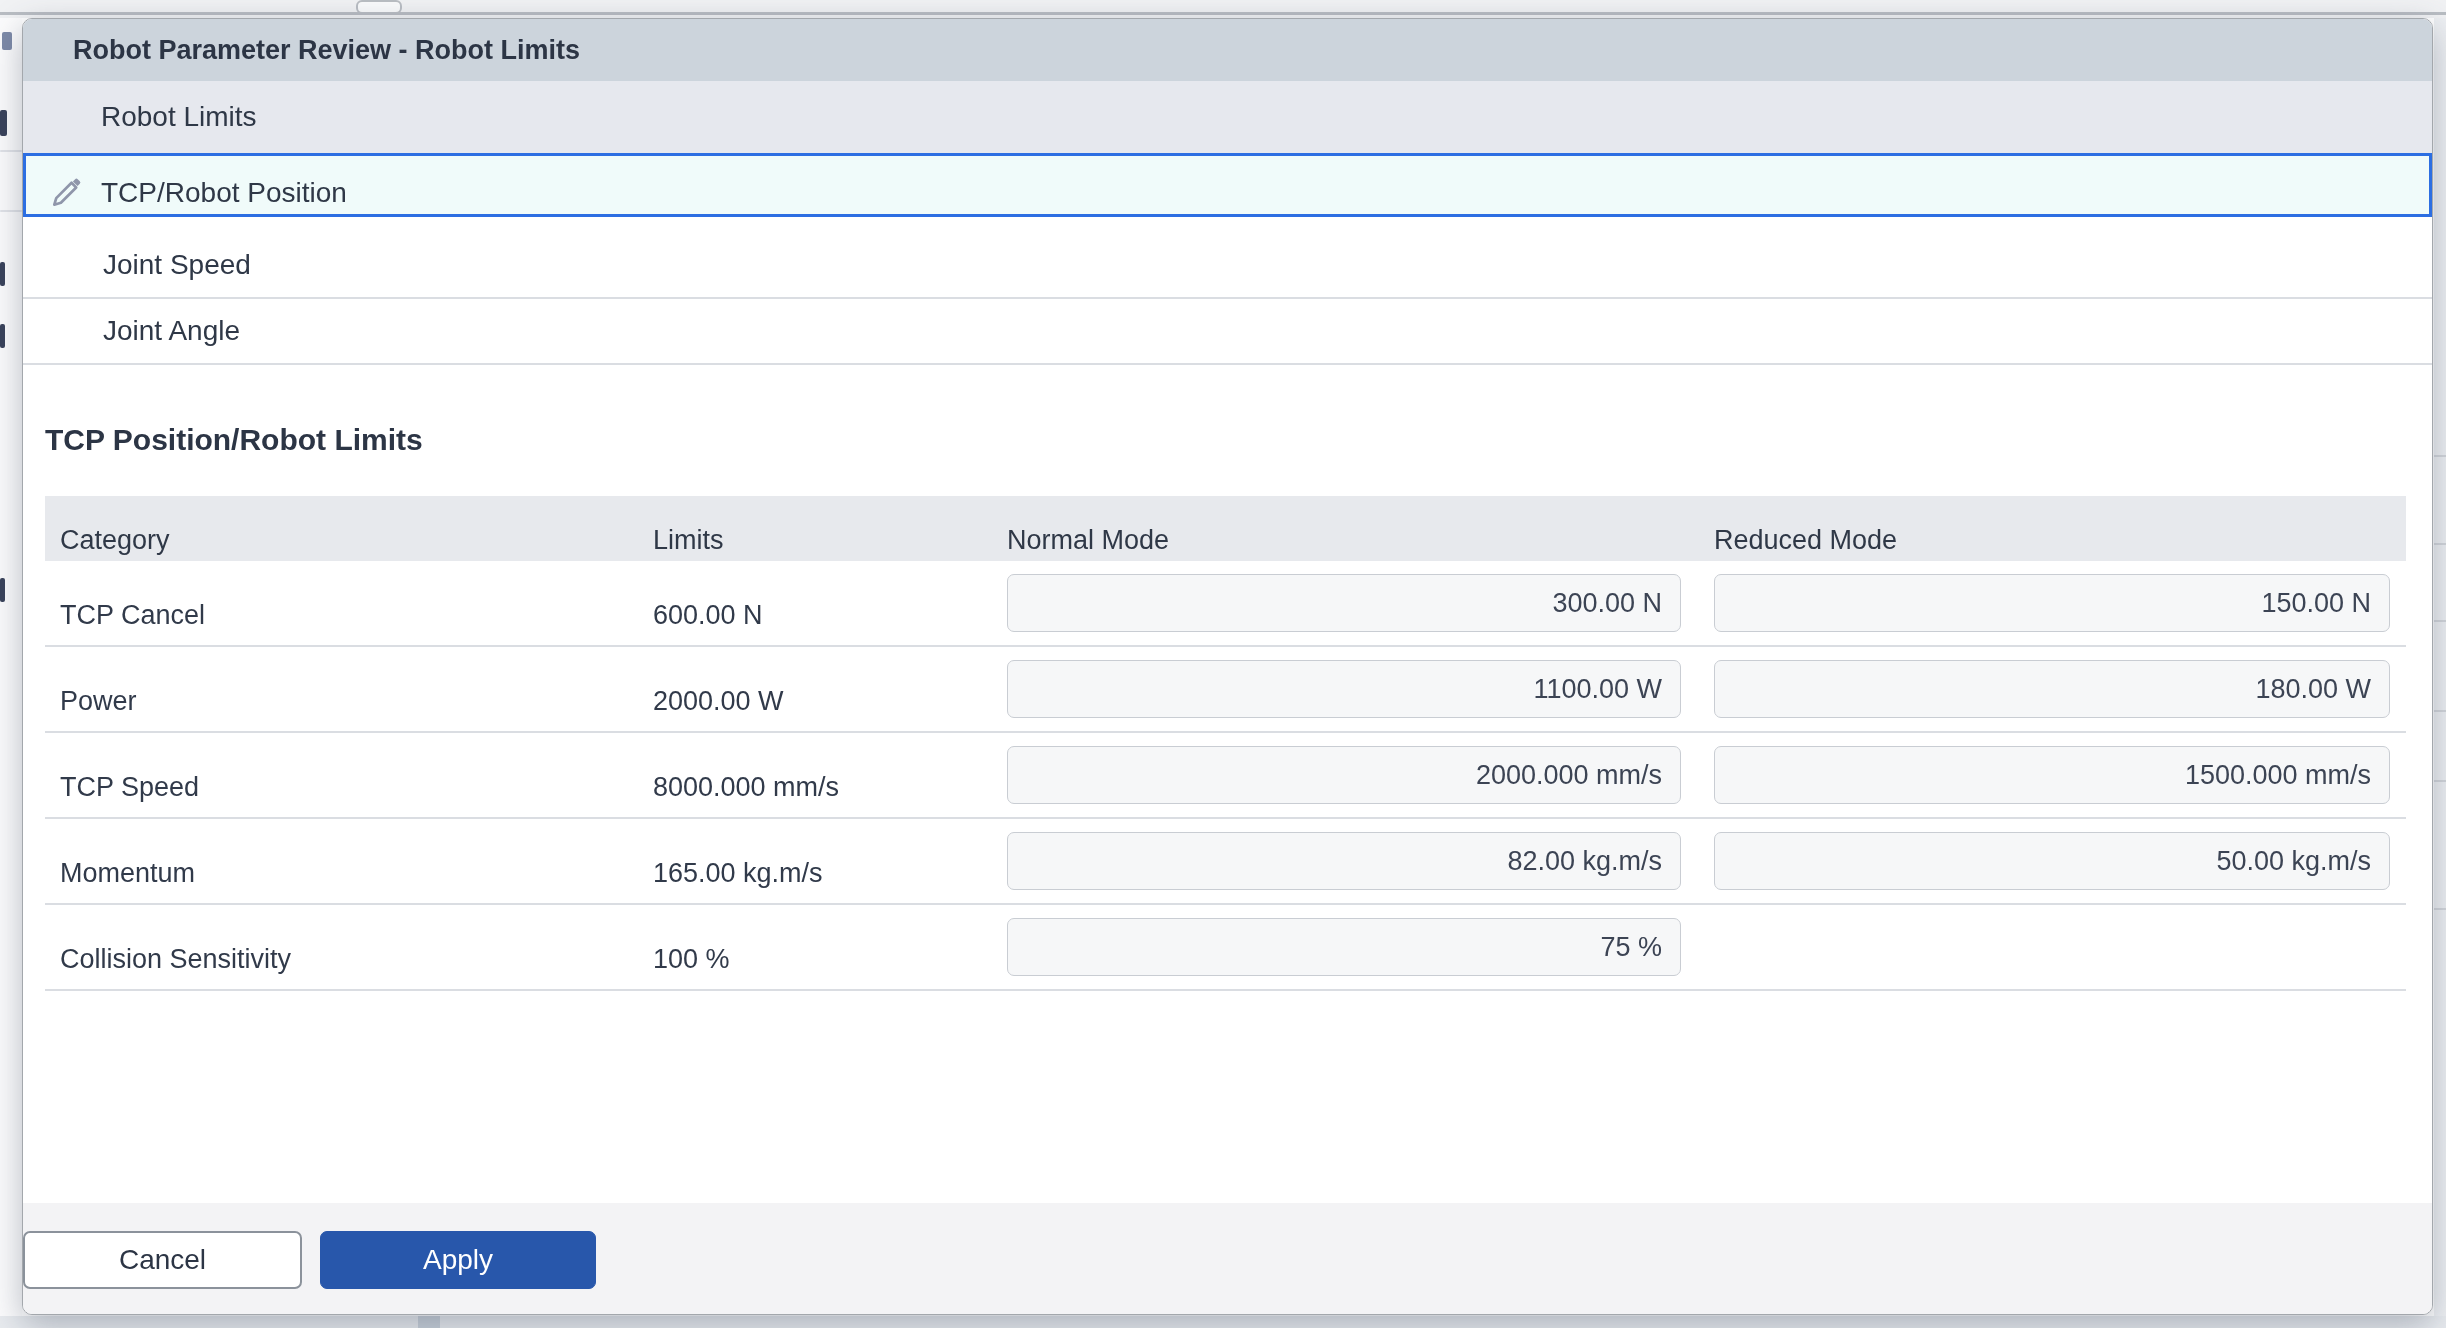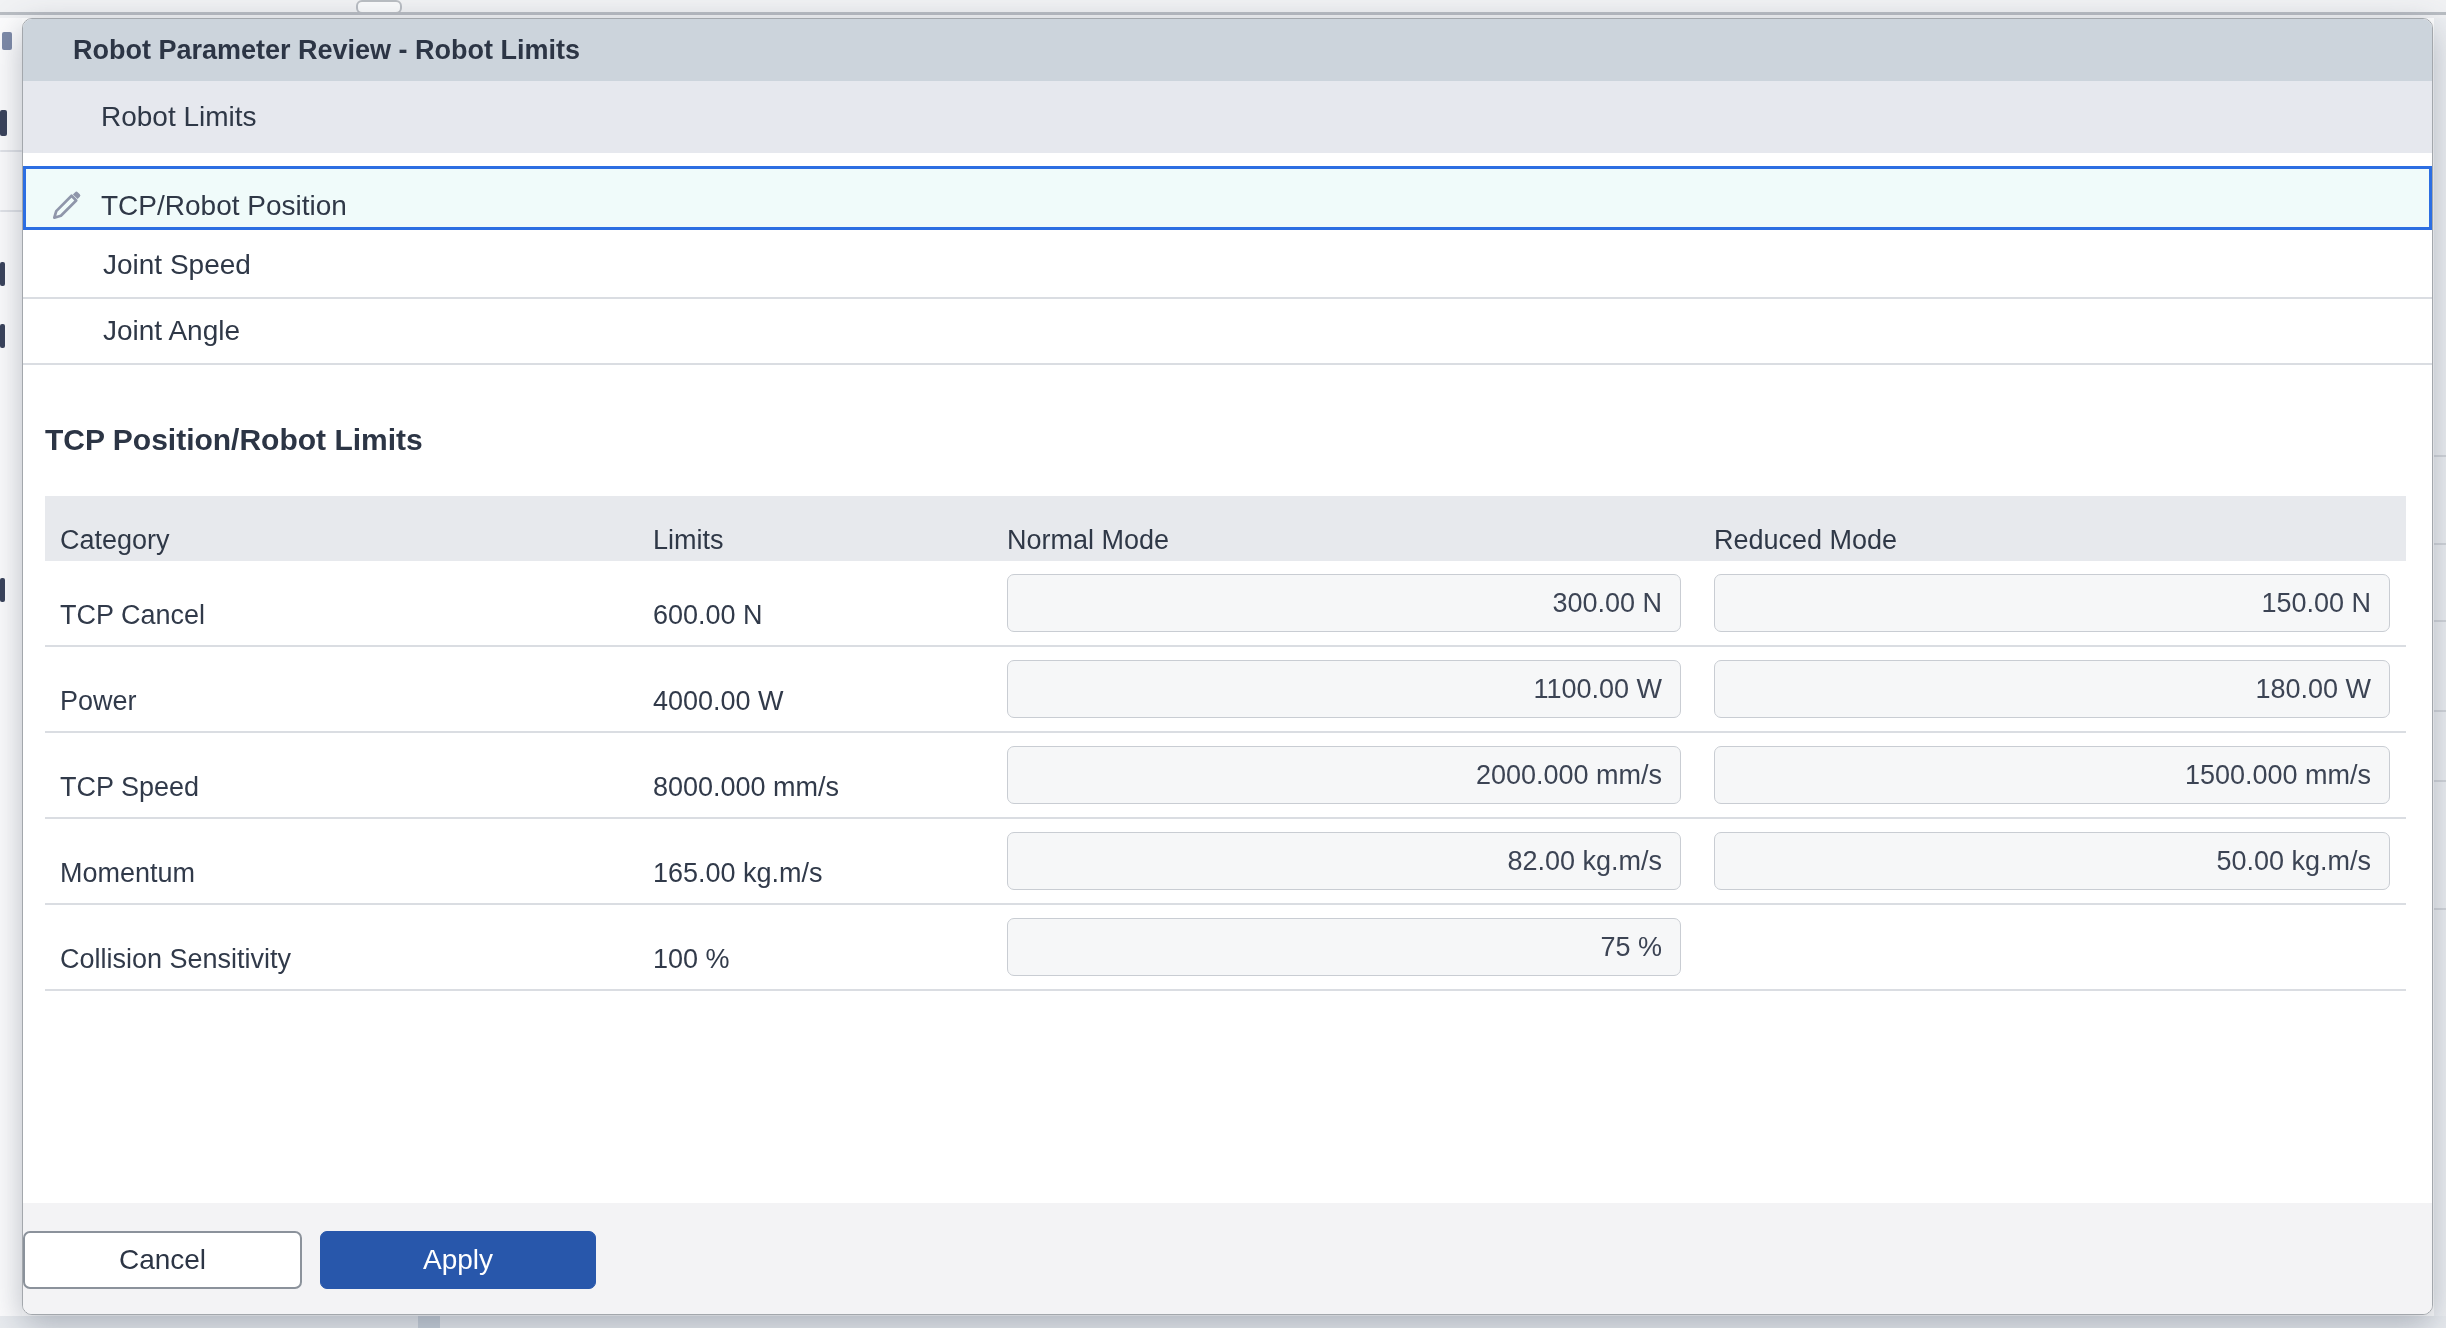--- a/index.html
+++ b/index.html
@@ -27,21 +27,21 @@
             box-shadow: 0 10px 34px rgba(55,65,85,0.35); overflow: hidden; padding-left: 32px; }
 
   .title-bar { position: absolute; left: 0; top: 0; width: 100%; height: 62px; background: #ccd4dc; }
   .title-bar .title { position: absolute; left: 50px; top: 0; line-height: 62px;
                       font-size: 27px; font-weight: bold; color: #2c3545; }
 
   .nav-header { position: absolute; left: 0; top: 62px; width: 100%; height: 72px; background: #e6e8ee; }
   .nav-header .lbl { position: absolute; left: 78px; line-height: 72px; font-size: 28px; color: #2f3847; }
 
   .nav-selected { position: absolute; left: 0; top: 134px; width: 100%; height: 64px;
-                  background: #f0fbfa; border: 3px solid #2c6ee2; margin-top: 13px; }
+                  background: #f0fbfa; border: 3px solid #2c6ee2; }
   .nav-selected .lbl { position: absolute; left: 75px; line-height: 74px; font-size: 28px; color: #2f3847; }
   .nav-selected .pencil { position: absolute; left: 22px; top: 19px; width: 36px; height: 36px; }
 
   .nav-row { position: absolute; left: 0; width: 100%; height: 66px; background: #ffffff;
              border-bottom: 2px solid #dadde2; }
   .nav-row .lbl { position: absolute; left: 80px; line-height: 64px; font-size: 28px; color: #2f3847; }
   .nav-row.speed { top: 214px; }
   .nav-row.angle { top: 280px; }
 
   .section-heading { position: absolute; left: 22px; top: 404px; font-size: 30px;
@@ -141,21 +141,21 @@
       </div>
       <div>
           <div class="t-row">
             <span class="cell cat">TCP Cancel</span>
             <span class="cell lim">600.00 N</span>
             <input type="text" class="val-input norm" value="300.00 N" style="">
             <input type="text" class="val-input red" value="150.00 N" style="">
           </div>
           <div class="t-row">
             <span class="cell cat">Power</span>
-            <span class="cell lim">4000.00 W</span>
+            <span class="cell lim">2000.00 W</span>
             <input type="text" class="val-input norm" value="1100.00 W" style="">
             <input type="text" class="val-input red" value="180.00 W" style="">
           </div>
           <div class="t-row">
             <span class="cell cat">TCP Speed</span>
             <span class="cell lim">8000.000 mm/s</span>
             <input type="text" class="val-input norm" value="2000.000 mm/s" style="">
             <input type="text" class="val-input red" value="1500.000 mm/s" style="">
           </div>
           <div class="t-row">

